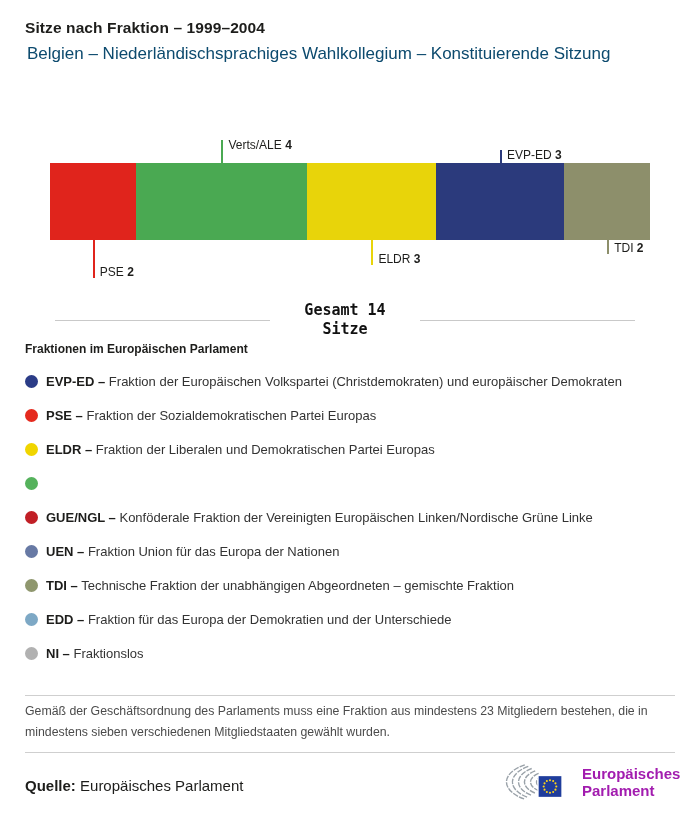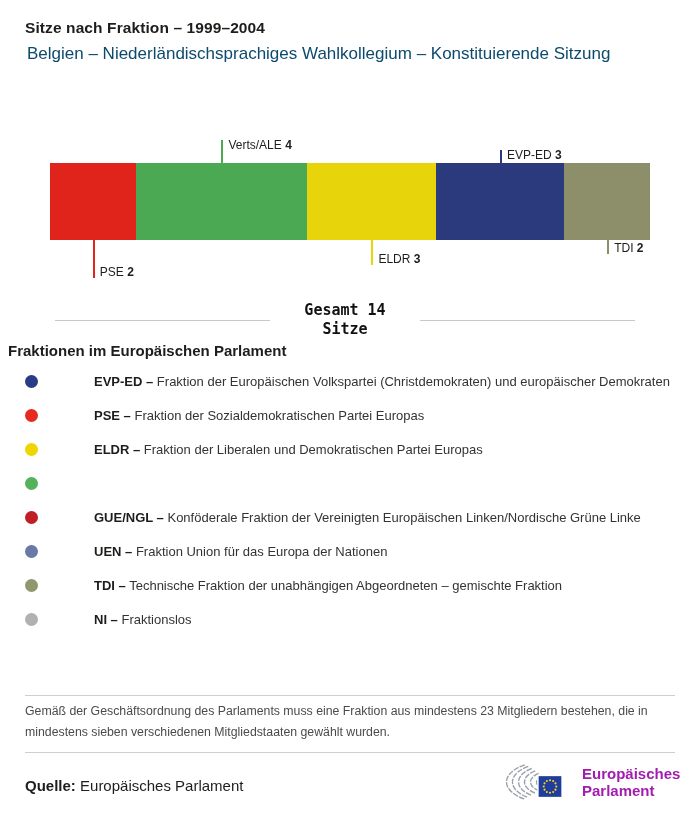--- a/index.html
+++ b/index.html
@@ -24,23 +24,23 @@
 
   
   #total-marker { left:55px; top:301px; width:580px; height:38px; display:flex; align-items:center; }
   .total-line { flex:1; border-top:1px solid #c9c9c9; height:0; }
   #total-text {
     margin:0 34px; text-align:center; font-weight:bold;
     font-family:"DejaVu Sans Mono", monospace; font-size:15px; line-height:19px; color:#111;
   }
 
   
-  #legend-heading { left:8px; top:342px; font-size:15px; font-weight:bold; }
+  #legend-heading { left:25px; top:342px; font-size:12px; font-weight:bold; }
   #legend-list { left:25px; top:365px; width:650px; }
-  .legend-row { display:flex; align-items:center; height:33.9px;gap:48px; }
+  .legend-row { display:flex; align-items:center; height:33.9px; }
   .legend-dot { width:13px; height:13px; border-radius:50%; margin-right:8px; flex:none; }
   .legend-text { font-size:13px; color:#333333; white-space:nowrap; }
   .legend-text b { color:#1d1d1b; font-weight:bold; }
 
   hr.rule { position:absolute; left:25px; width:650px; margin:0; border:none; border-top:1px solid #cfcfcf; }
   #rule-top { top:695px; }
   #rule-bottom { top:752px; }
 
   #footnote { left:25px; top:701px; width:645px; font-size:12.3px; line-height:21px; color:#4b4b4b; }
   #source { left:25px; top:777px; font-size:15px; color:#1d1d1b; }
@@ -113,20 +113,24 @@
     </div>
     <div class="legend-row">
       <span class="legend-dot" style="background: rgb(103, 121, 164);"></span>
       <span class="legend-text"><b>UEN –</b> Fraktion Union für das Europa der Nationen</span>
     </div>
     <div class="legend-row">
       <span class="legend-dot" style="background: rgb(143, 151, 110);"></span>
       <span class="legend-text"><b>TDI –</b> Technische Fraktion der unabhängigen Abgeordneten – gemischte Fraktion</span>
     </div>
     <div class="legend-row">
+      <span class="legend-dot" style="background: rgb(125, 168, 197);"></span>
+      <span class="legend-text"><b>EDD –</b> Fraktion für das Europa der Demokratien und der Unterschiede</span>
+    </div>
+    <div class="legend-row">
       <span class="legend-dot" style="background: rgb(177, 177, 177);"></span>
       <span class="legend-text"><b>NI –</b> Fraktionslos</span>
     </div>
   </div>
 
 <hr class="rule" id="rule-top">
 <div class="abs" id="footnote">
   <div>Gemäß der Geschäftsordnung des Parlaments muss eine Fraktion aus mindestens 23 Mitgliedern bestehen, die in</div>
   <div>mindestens sieben verschiedenen Mitgliedstaaten gewählt wurden.</div>
 </div>

